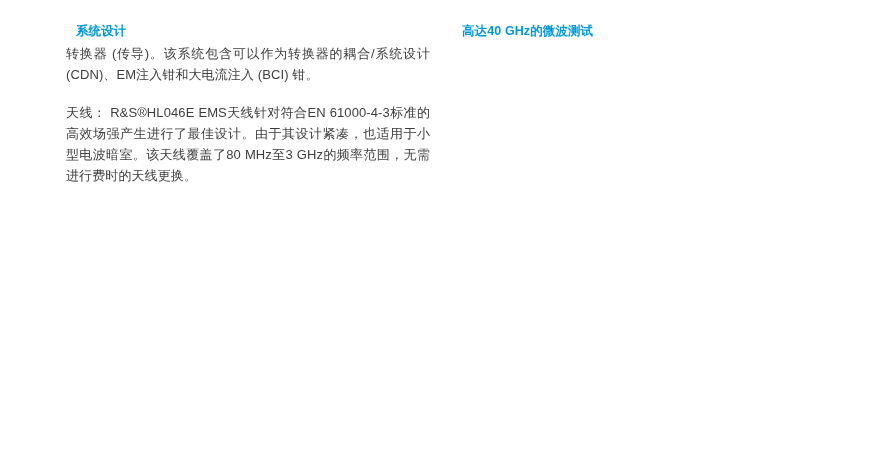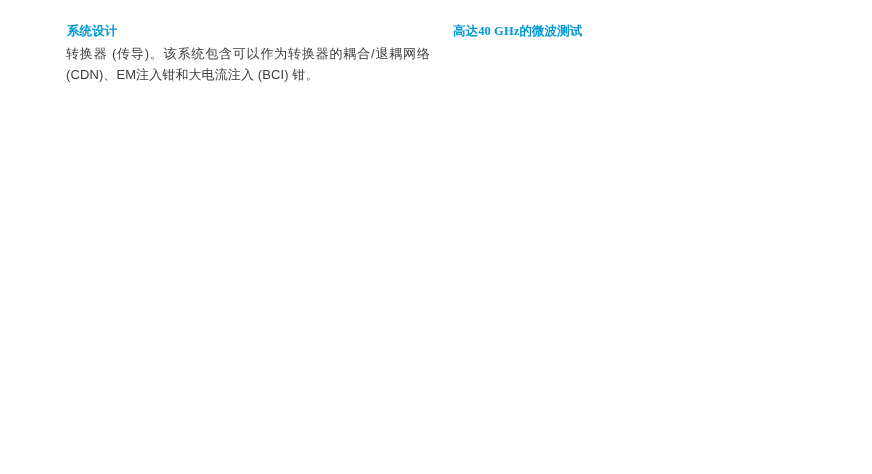--- a/index.html
+++ b/index.html
@@ -30,28 +30,27 @@
   }
   .col-left {
     width: 452px;
     padding-left: 66px;
     padding-right: 22px;
   }
   .col-right {
     width: 420px;
     padding-left: 0px;
     padding-right: 38px;
-    font-family: Liberation Serif, serif;
   }
   .heading {
     color: #0099d8;
     font-size: 12.5px;
     font-weight: bold;
     line-height: 18px;
-    margin: 0 0 3px 1px;
+    margin: 0 0 3px 10px;
     letter-spacing: 0.1px;
   }
   .para {
     font-size: 13px;
     line-height: 21px;
     color: #3d3d3d;
     margin: 0 0 17px 0;
     text-align: justify;
     text-justify: inter-ideograph;
     letter-spacing: 0.1px;
@@ -64,21 +63,22 @@
   }
 </style>
 </head>
 <body>
 
 <div class="page">
   <div class="columns">
 
     <div class="col col-left">
       <div class="heading">系统设计</div>
-      <p class="para">转换器 (传导)。该系统包含可以作为转换器的耦合/退耦网络 (CDN)、EM注入钳和大电流注入 (BCI) 钳。</p>
+      <p class="para">转换器 (传导)。该系统包含可以作为转换器的耦合/系统设计 (CDN)、EM注入钳和大电流注入 (BCI) 钳。</p>
+      <p class="para para-gap-lg">天线： R&amp;S®HL046E EMS天线针对符合EN 61000-4-3标准的高效场强产生进行了最佳设计。由于其设计紧凑，也适用于小型电波暗室。该天线覆盖了80 MHz至3 GHz的频率范围，无需进行费时的天线更换。</p>
     </div>
 
     <div class="col col-right">
       <div class="heading">高达40 GHz的微波测试</div>
     </div>
 
   </div>
 </div>
 
 </body></html>

